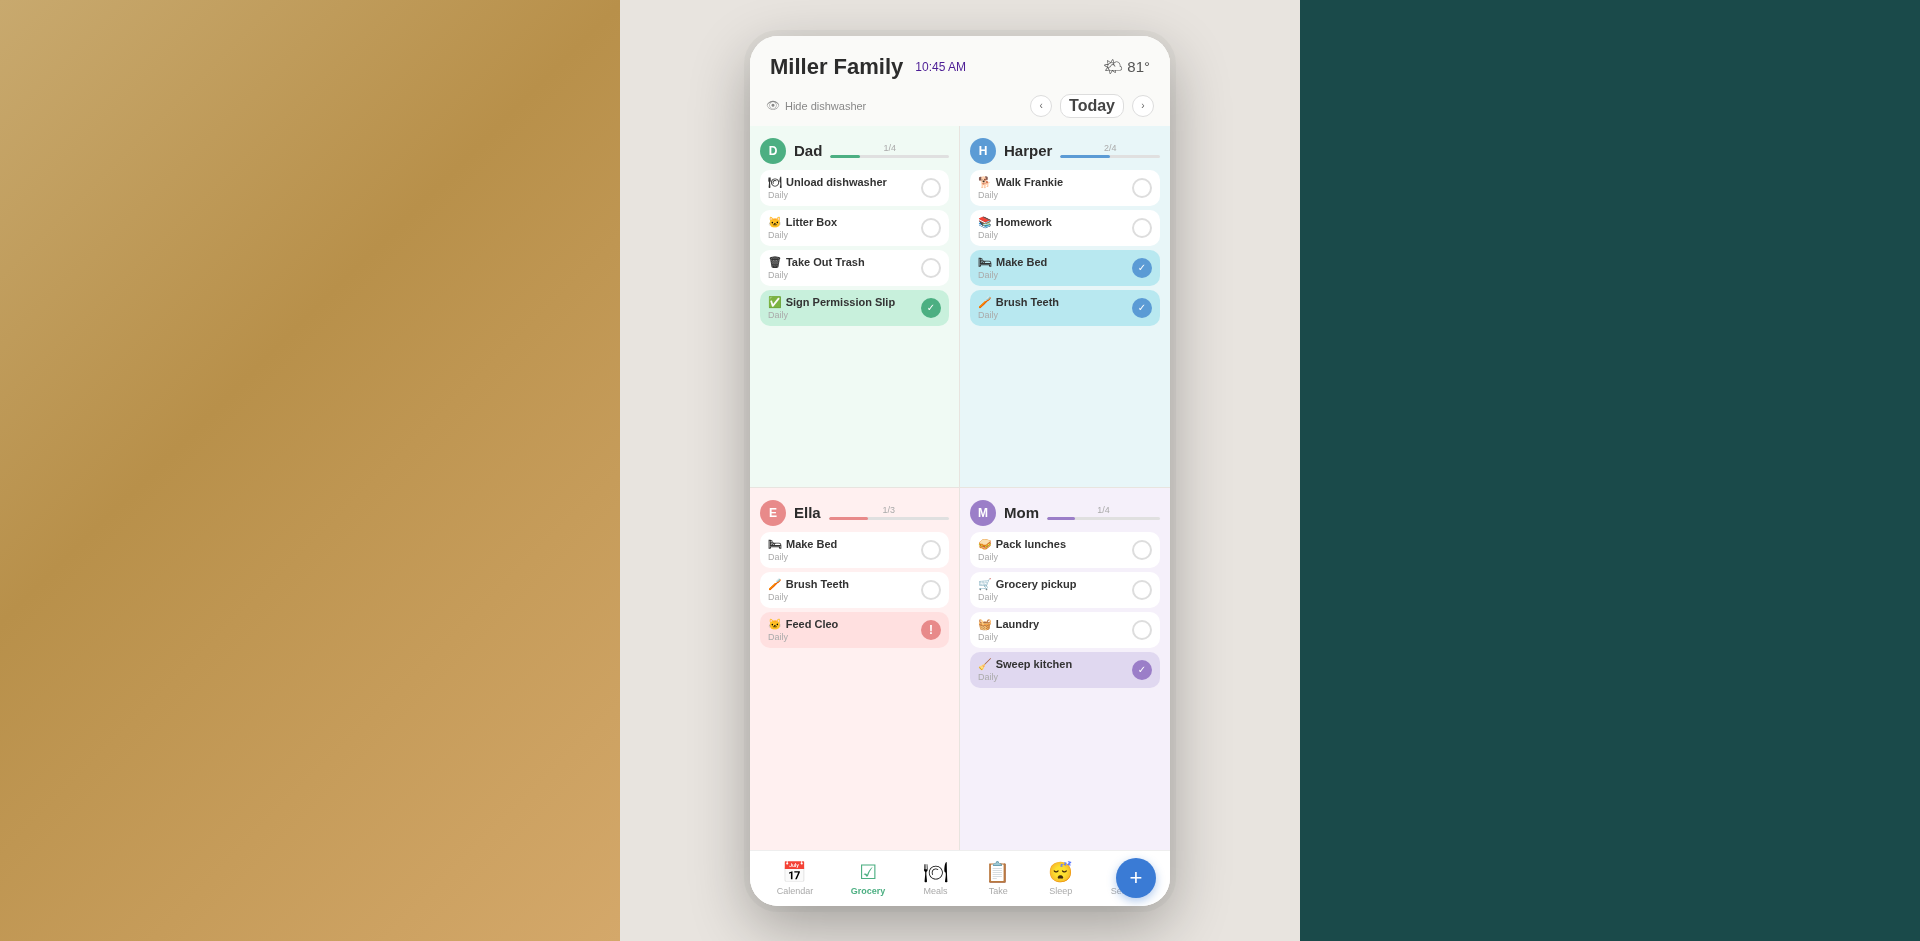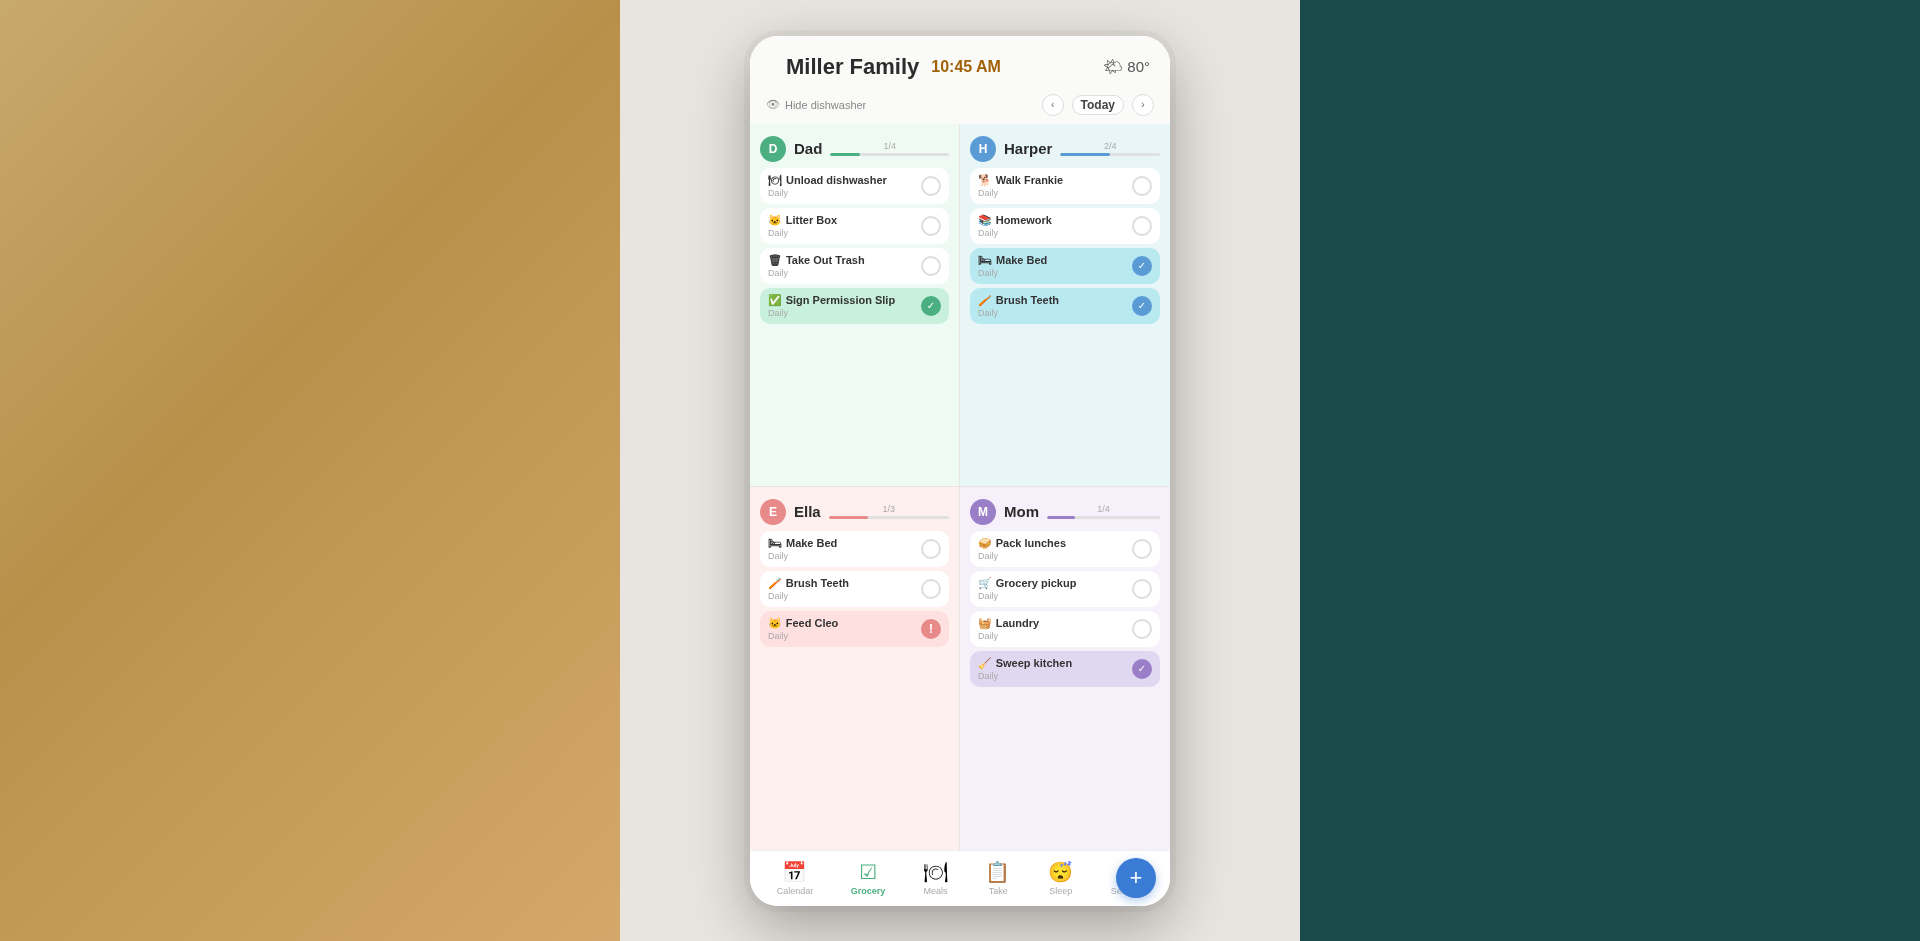--- a/index.html
+++ b/index.html
@@ -72,27 +72,26 @@
     .header-left {
       display: flex;
       align-items: center;
       gap: 12px;
     }
 
     .family-title {
       font-size: 22px;
       font-weight: 700;
       color: #2c2c2c;
-      margin-left: 16px;
     }
 
     .time-display {
-      font-size: 16px;
-      font-weight: 700;
-      color: #a16207;
+      font-size: 12px;
+      font-weight: 400;
+      color: #4c1d95;
     }
 
     .weather-info {
       display: flex;
       align-items: center;
       gap: 4px;
       font-size: 15px;
       color: #555;
     }
 
@@ -131,21 +130,21 @@
       background: white;
       display: flex;
       align-items: center;
       justify-content: center;
       cursor: pointer;
       font-size: 10px;
       color: #666;
     }
 
     .today-btn {
-      font-size: 12px;
+      font-size: 16px;
       font-weight: 600;
       color: #444;
       padding: 2px 8px;
       border: 1px solid #ddd;
       border-radius: 10px;
       background: white;
       cursor: pointer;
     }
 
     
@@ -390,21 +389,21 @@
 <div class="device-frame">
   <div class="app-container">
 
     <div class="header">
       <div class="header-left">
         <span class="family-title">Miller Family</span>
         <span class="time-display">10:45 AM</span>
       </div>
       <div class="weather-info">
         <span class="weather-icon">🌤</span>
-        <span>80°</span>
+        <span>81°</span>
       </div>
     </div>
 
     <div class="nav-controls">
       <div class="hide-completed">
         <span>👁</span>
         <span>Hide dishwasher</span>
       </div>
       <div class="date-nav">
         <div class="nav-btn">‹</div>

